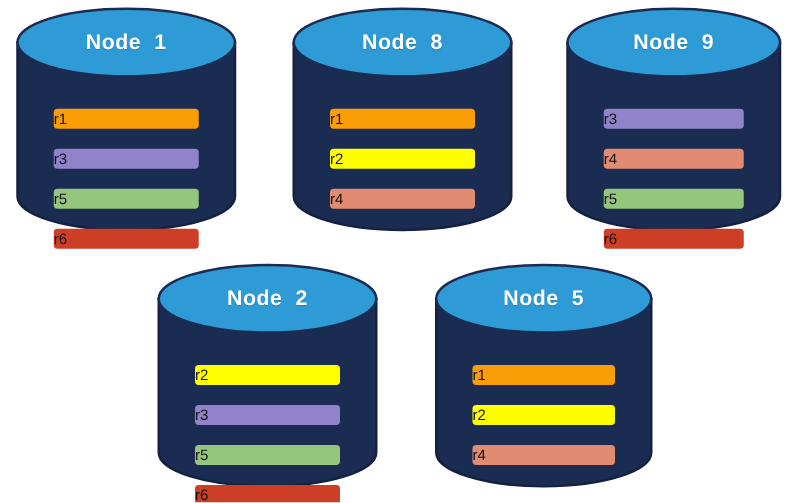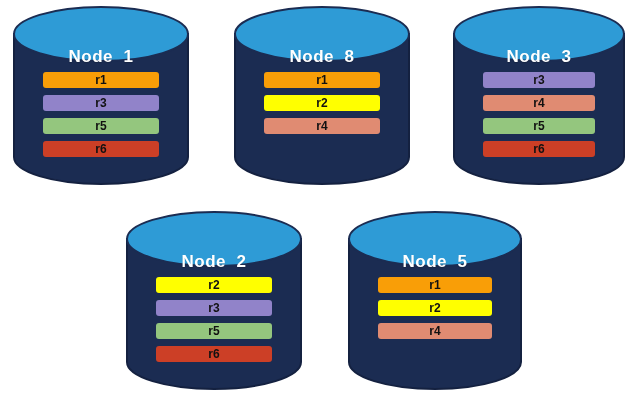--- a/index.html
+++ b/index.html
@@ -29,35 +29,34 @@
     left: 0;
     width: 100%;
     text-align: center;
     color: #ffffff;
     font-weight: bold;
     font-size: 17px;
     letter-spacing: 0.5px;
     white-space: pre;
     text-shadow: 0 1px 1px rgba(0,0,0,0.18);
     pointer-events: none;
-    margin-top: 23px;
   }
   .replica-stack {
     position: absolute;
     left: 0;
     width: 100%;
   }
   .replica {
     position: relative;
     height: 16px;
     border-radius: 3px;
-    margin: 1px auto 7px auto;
-    text-align: center;
+    margin: 16px auto 7px auto;
+    text-align: left;
     font-size: 12px;
-    font-weight: bold;
+    font-weight: normal;
     color: #111111;
     line-height: 16px;
     box-sizing: border-box;
   }
   .replica:last-child {
     margin-bottom: 0;
   }
 </style>
 </head>
 <body>
@@ -86,21 +85,21 @@
         <div class="replica" style="background: rgb(249, 158, 7); width: 116px;">r1</div>
         <div class="replica" style="background: rgb(255, 255, 0); width: 116px;">r2</div>
         <div class="replica" style="background: rgb(224, 139, 114); width: 116px;">r4</div>
       </div>
     </div>
     <div class="node" style="left: 452px; top: 5px; width: 174px; height: 181px;">
       <svg width="174" height="181" viewBox="0 0 174 181">
         <path d="M 2 29 L 2 152 A 85 27 0 0 0 172 152 L 172 29 Z" fill="#1B2C52" stroke="#142140" stroke-width="2"></path>
         <ellipse cx="87" cy="29" rx="85" ry="27" fill="#2E9BD6" stroke="#1B2C52" stroke-width="2"></ellipse>
       </svg>
-      <div class="node-title" style="top: 19px;">Node  3</div>
+      <div class="node-title" style="top: 19px;">Node  9</div>
       <div class="replica-stack" style="top: 66px;">
         <div class="replica" style="background: rgb(145, 131, 201); width: 112px;">r3</div>
         <div class="replica" style="background: rgb(224, 139, 114); width: 112px;">r4</div>
         <div class="replica" style="background: rgb(148, 198, 126); width: 112px;">r5</div>
         <div class="replica" style="background: rgb(204, 63, 38); width: 112px;">r6</div>
       </div>
     </div>
     <div class="node" style="left: 125px; top: 210px; width: 178px; height: 181px;">
       <svg width="178" height="181" viewBox="0 0 178 181">
         <path d="M 2 29 L 2 152 A 87 27 0 0 0 176 152 L 176 29 Z" fill="#1B2C52" stroke="#142140" stroke-width="2"></path>

